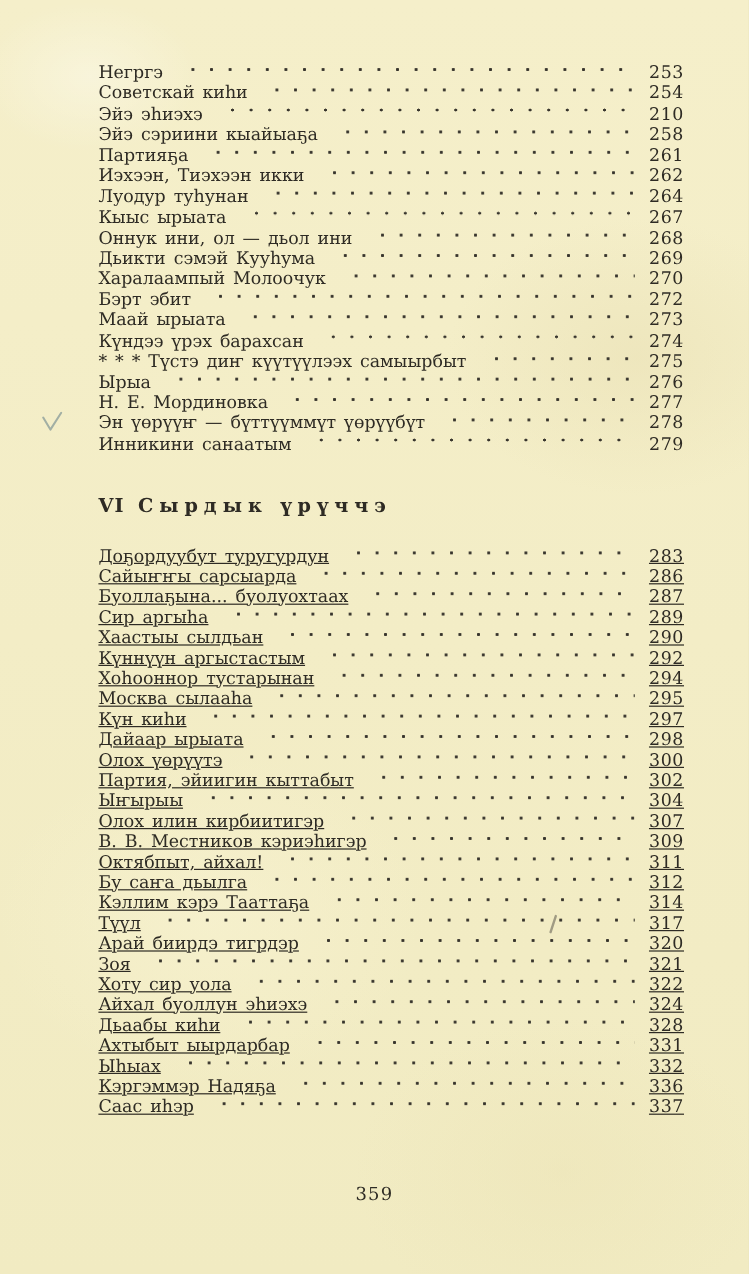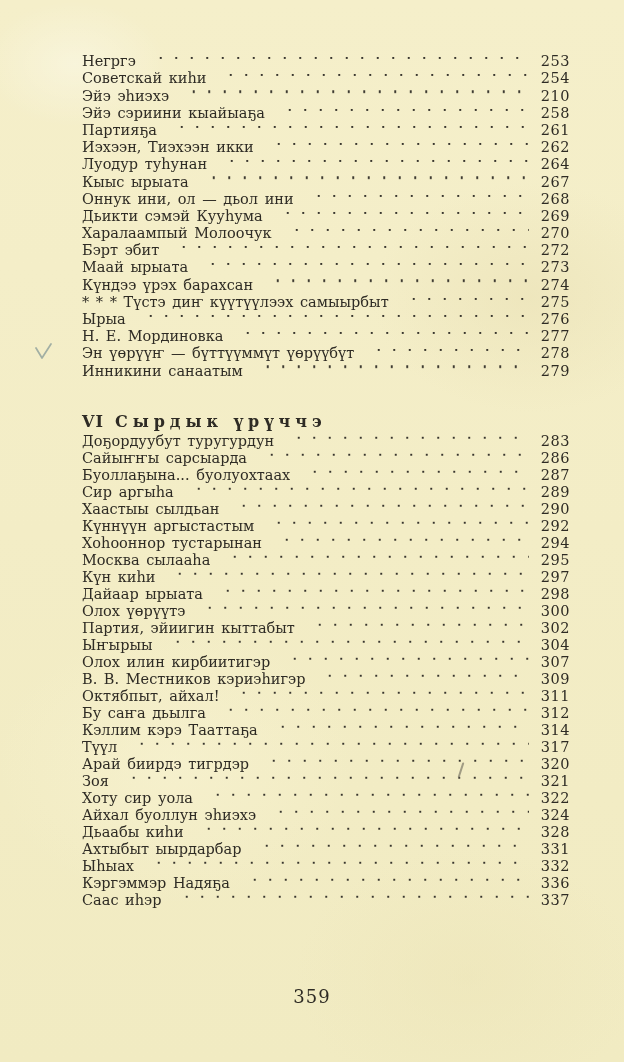--- a/index.html
+++ b/index.html
@@ -24,24 +24,24 @@
   .t{white-space:pre;}
   .dots{
     flex:1 1 auto;align-self:stretch;min-width:10px;
     margin:0 9px 0 15px;
     background-image:radial-gradient(circle,#38352d 1.1px,rgba(0,0,0,0) 1.45px);
     background-size:15.5px 15.5px;background-repeat:repeat-x;
     background-position:2px calc(100% - 3.5px);
   }
   .n{min-width:32px;text-align:right;letter-spacing:.5px;}
   .heading{margin:33px 0 0;font-size:16px;font-weight:bold;line-height:20px;}
-  .heading + .list{}
+  .heading + .list{margin-top:23px;text-decoration:underline;}
   .hnum{letter-spacing:1px;margin-right:11px;}
   .htitle{letter-spacing:5px;}
-  .footer{position:absolute;left:0;right:0;top:986px;text-align:center;font-size:18px;letter-spacing:1px;}
+  .footer{position:absolute;left:0;right:0;top:986px;text-align:center;font-size:15px;letter-spacing:1px;}
   .checkmark{position:absolute;left:34px;top:343px;}
   .slash{
     position:absolute;left:460px;top:762px;width:1.6px;height:16px;
     background:#7d7968;opacity:.7;transform:rotate(18deg);border-radius:1px;
   }
 </style>
 </head>
 <body>
 
 <div class="page" style="color: rgb(46, 43, 36); background-color: rgb(243, 237, 198);">

